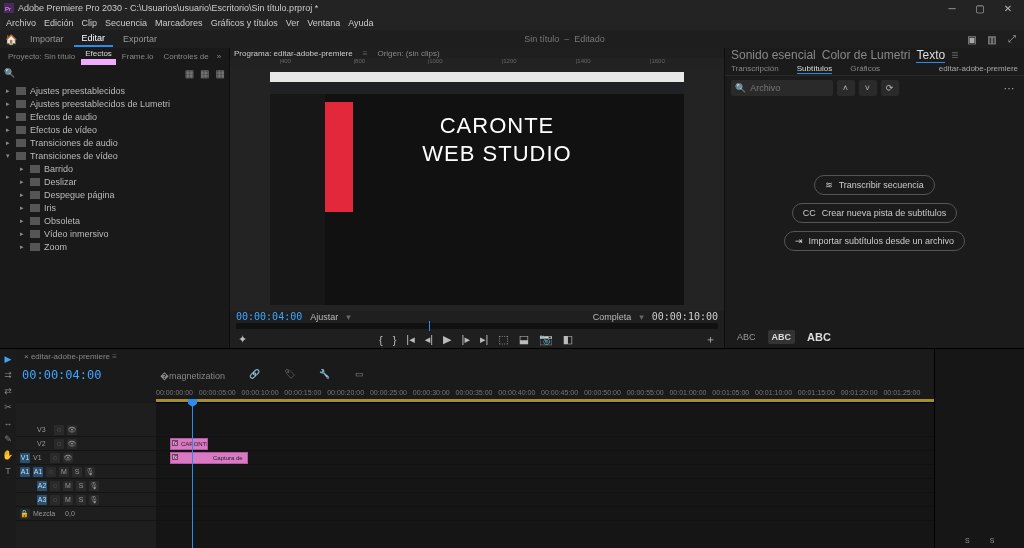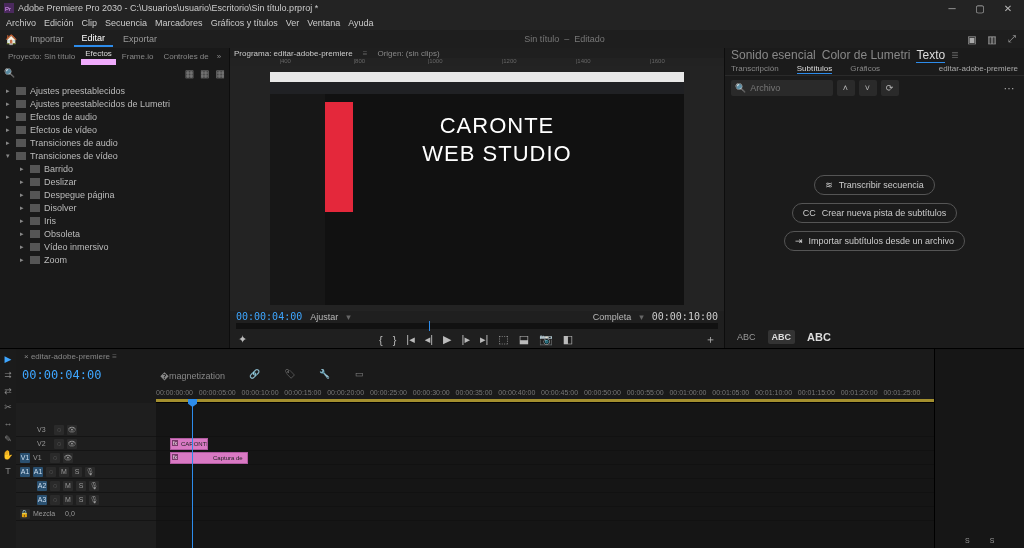--- a/index.html
+++ b/index.html
@@ -216,25 +216,20 @@
             <span>Deslizar</span>
           </div>
         <div class="tree-row child">
             <span class="arrow">▸</span>
             <span class="folder-icon"></span>
             <span>Despegue página</span>
           </div>
         <div class="tree-row child">
             <span class="arrow">▸</span>
             <span class="folder-icon"></span>
-            <span>Disolver</span>
-          </div>
-        <div class="tree-row child">
-            <span class="arrow">▸</span>
-            <span class="folder-icon"></span>
             <span>Iris</span>
           </div>
         <div class="tree-row child">
             <span class="arrow">▸</span>
             <span class="folder-icon"></span>
             <span>Obsoleta</span>
           </div>
         <div class="tree-row child">
             <span class="arrow">▸</span>
             <span class="folder-icon"></span>

